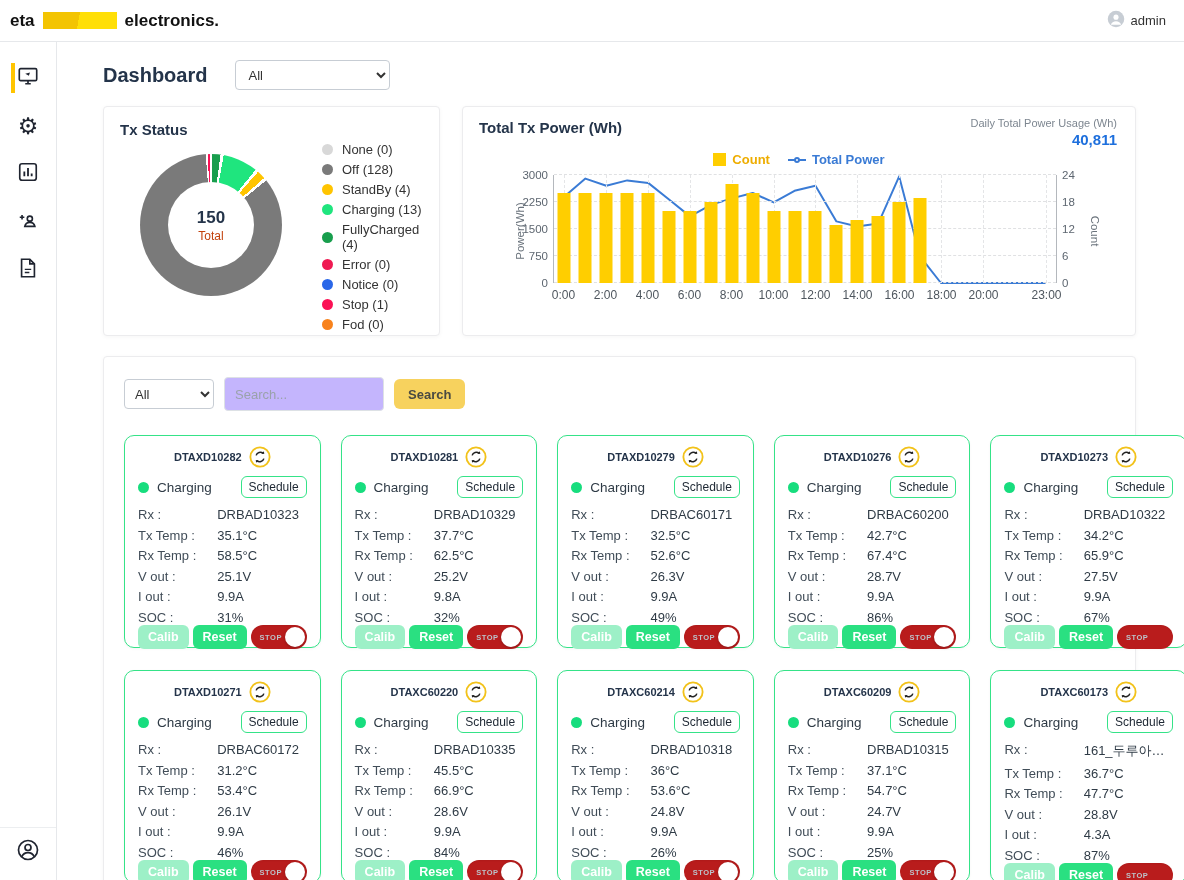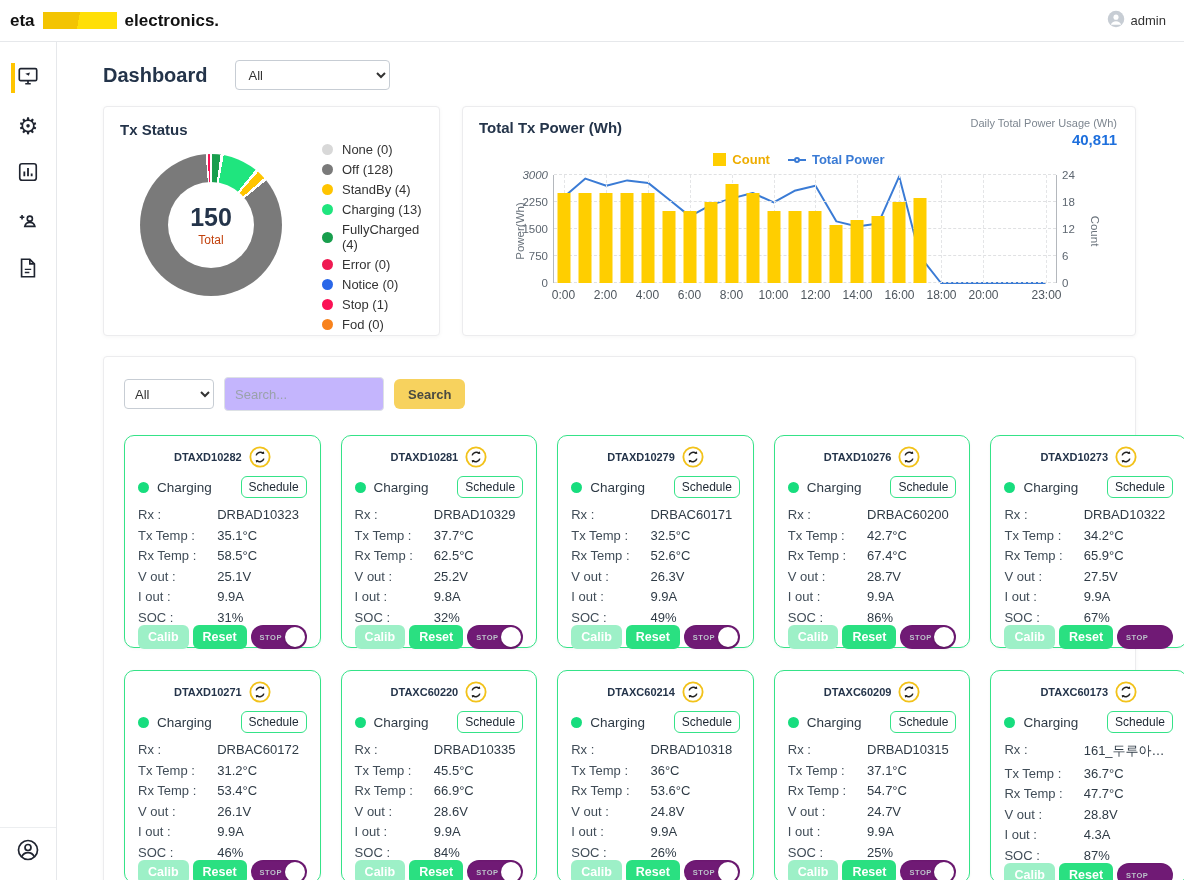--- a/index.html
+++ b/index.html
@@ -36,21 +36,21 @@
     box-shadow:0 1px 4px rgba(0,0,0,0.04); }
   .panel-title { font-size:15px; font-weight:bold; color:#24344a; }
 
   
   .tx-card { width:337px; height:230px; padding:14px 16px; }
   .tx-body { display:flex; }
   .donut-wrap { position:relative; width:142px; height:142px; margin:16px 0 0 20px; flex-shrink:0; }
   .donut { width:142px; height:142px; border-radius:50%; }
   .donut-hole { position:absolute; left:28px; top:28px; width:86px; height:86px; border-radius:50%;
     background:#fff; display:flex; flex-direction:column; align-items:center; justify-content:center; }
-  .donut-total { font-size:25px; font-weight:bold; color:#24344a; }
+  .donut-total { font-size:17px; font-weight:bold; color:#24344a; }
   .donut-total-label { font-size:12px; color:#c2410c; margin-top:1px; }
   .tx-legend { margin:4px 0 0 40px; display:flex; flex-direction:column; gap:5px; }
   .leg-item { display:flex; align-items:center; gap:9px; font-size:13px; color:#333; }
   .leg-dot { width:11px; height:11px; border-radius:50%; flex-shrink:0; }
 
   
   .power-card { flex:1; height:230px; padding:12px 16px; position:relative; }
   .daily-box { position:absolute; right:18px; top:10px; text-align:right; }
   .daily-label { font-size:11px; color:#7d8690; }
   .daily-value { font-size:15px; font-weight:bold; color:#1d6fdd; margin-top:2px; }
@@ -99,21 +99,21 @@
     padding:3px 7px; font-size:12px; color:#1d2733; cursor:pointer; font-family:inherit; }
   .dc-rows { margin-top:9px; display:flex; flex-direction:column; gap:5.5px; }
   .dc-row { display:grid; grid-template-columns:47% 53%; font-size:13px; }
   .dc-label { color:#414d58; }
   .dc-value { color:#2f3b46; white-space:nowrap; overflow:hidden; text-overflow:ellipsis; }
   .dc-footer { margin-top:auto; display:flex; align-items:flex-end; gap:4px; }
   .dc-calib { background:#9df0c7; color:#fff; border:none; border-radius:6px; padding:5px 10px;
     font-size:12.5px; font-weight:bold; cursor:pointer; font-family:inherit; }
   .dc-reset { background:#2ae081; color:#fff; border:none; border-radius:6px; padding:5px 10px;
     font-size:12.5px; font-weight:bold; cursor:pointer; font-family:inherit; }
-  .dc-toggle { margin-left:auto; position:relative; width:56px; height:24px; background:#701a75;
+  .dc-toggle { margin-left:auto; position:relative; width:56px; height:24px; background:#b91c1c;
     border-radius:12px; cursor:pointer; box-shadow:inset 0 1px 2px rgba(0,0,0,0.06); }
   .dc-stop-label { position:absolute; left:9px; top:8px; font-size:7.5px; font-weight:bold;
     color:#bcc3ca; letter-spacing:0.5px; }
   .dc-knob { position:absolute; right:2px; top:2px; width:20px; height:20px; border-radius:50%;
     background:#fff; box-shadow:0 1px 3px rgba(0,0,0,0.25); }
 </style>
 </head>
 <body>
 
 <div class="header">
@@ -279,21 +279,21 @@
           <div class="axis-title right">Count</div>
           <div class="plot">
             <svg class="line-svg" viewBox="0 0 508 108" preserveAspectRatio="none">
               <polyline id="power-line" points="10.6,21.6 31.8,3.6 52.9,10.8 74.1,5.4 95.3,7.9 116.4,24.5 137.6,41.4 158.8,29.9 179.9,23.4 201.1,18.0 222.3,27.4 243.4,15.8 264.6,10.8 285.8,46.4 306.9,51.5 328.1,48.6 349.3,1.4 370.4,81.4 391.6,108.0 412.8,108.0 433.9,108.0 455.1,108.0 476.3,108.0 497.4,108.0" fill="none" stroke="#3a7bd5" stroke-width="2" stroke-linejoin="round"></polyline>
             </svg>
             <div>
                 <div class="ytick" style="bottom: 0%;">0</div>
                 <div class="ytick" style="bottom: 25%;">750</div>
                 <div class="ytick" style="bottom: 50%;">1500</div>
                 <div class="ytick" style="bottom: 75%;">2250</div>
-                <div class="ytick" style="bottom: 100%; font-style: italic;">3000</div>
+                <div class="ytick" style="bottom: 100%;">3000</div>
               </div>
             <div>
                 <div class="ytick-r" style="bottom: 0%;">0</div>
                 <div class="ytick-r" style="bottom: 25%;">6</div>
                 <div class="ytick-r" style="bottom: 50%;">12</div>
                 <div class="ytick-r" style="bottom: 75%;">18</div>
                 <div class="ytick-r" style="bottom: 100%;">24</div>
               </div>
           <div class="hgrid" style="bottom: 0%;"></div>
               <div class="hgrid" style="bottom: 25%;"></div>

